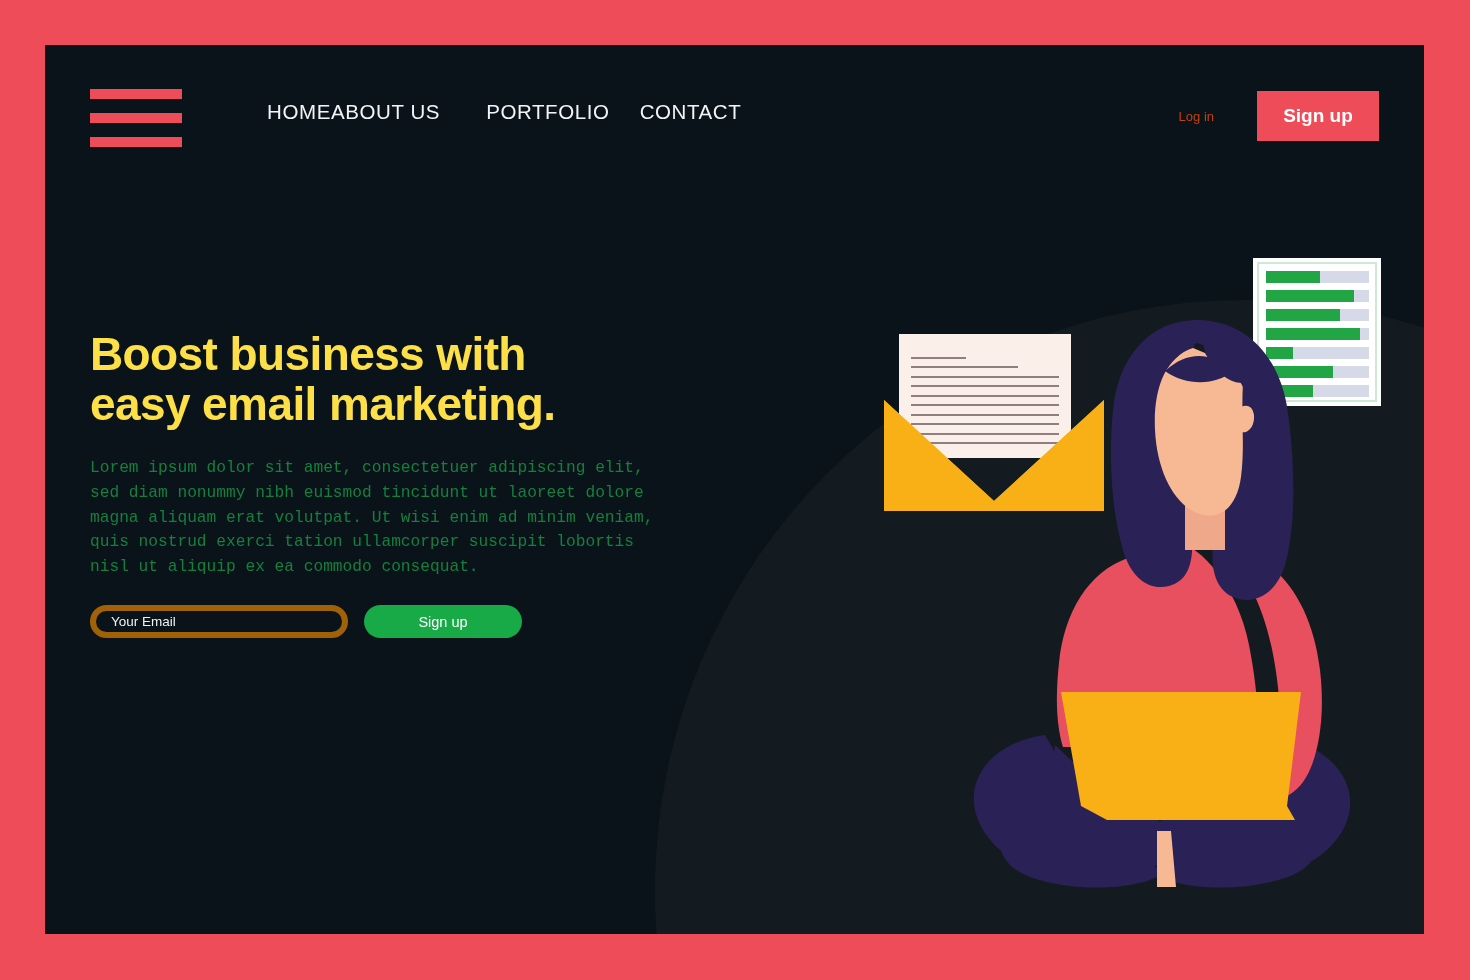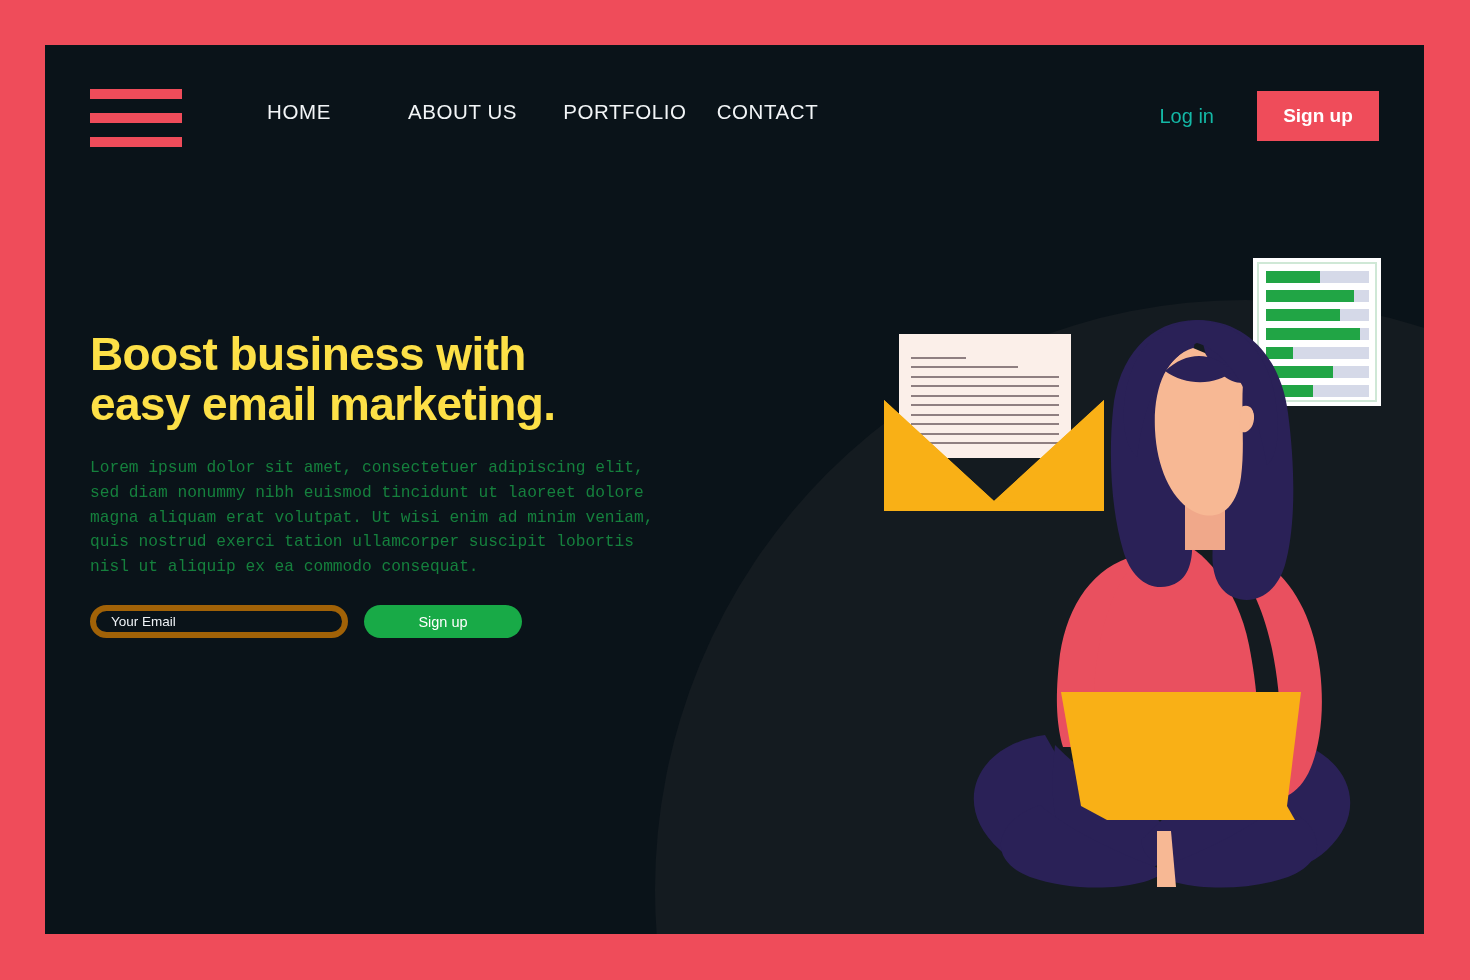--- a/index.html
+++ b/index.html
@@ -56,30 +56,30 @@
   }
   .nav-item {
     color:#f2f5f7;
     font-size:20.5px;
     letter-spacing:0.6px;
     text-decoration:none;
     cursor:pointer;
     white-space:nowrap;
   }
   .nav-item.i0 { margin-left:0px; }
-  .nav-item.i1 { margin-left:77px; }
+  .nav-item.i1 { }
   .nav-item.i2 { margin-left:46px;text-align:right; }
   .nav-item.i3 { margin-left:30px; }
 
   #auth {
     position:absolute; right:45px; top:46px;
     display:flex; align-items:center;
   }
   #login-link {
-    color:#14b8a6; font-size:20px;
+    color:#c2410c; font-size:13px;
     text-decoration:none; cursor:pointer;
     margin-right:43px;
   }
   #signup-top {
     background:#ef4c5a;
     color:#ffffff;
     font-size:19px;
     font-weight:700;
     border:none;
     width:122px; height:50px;

